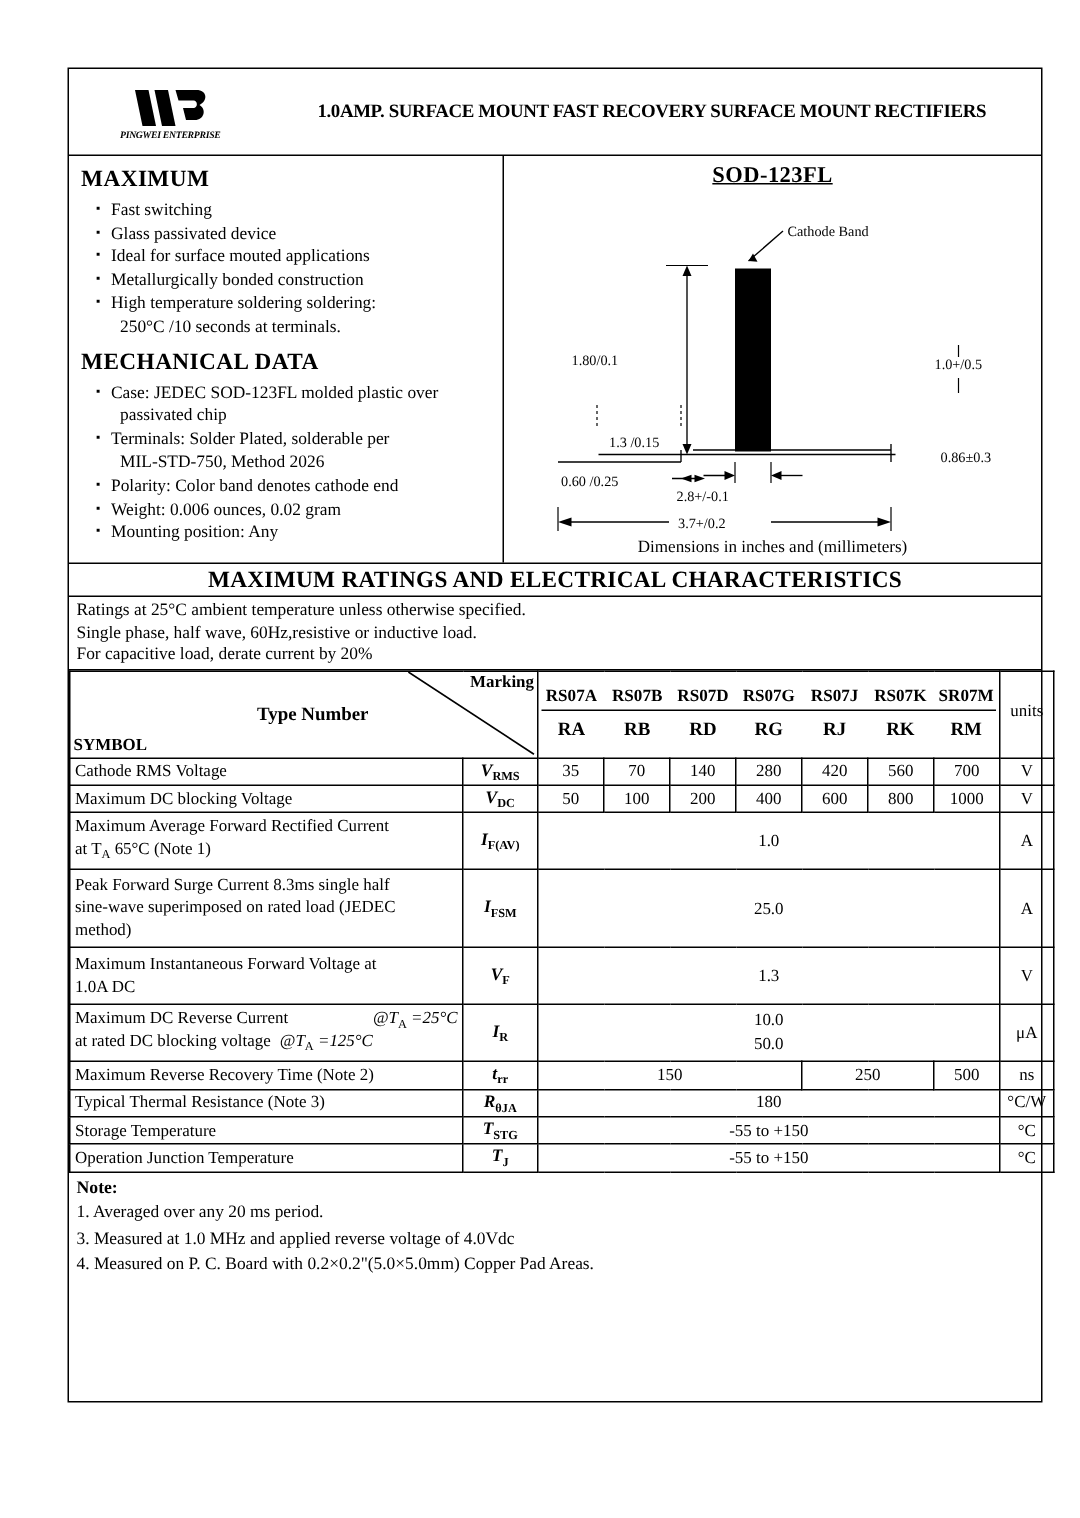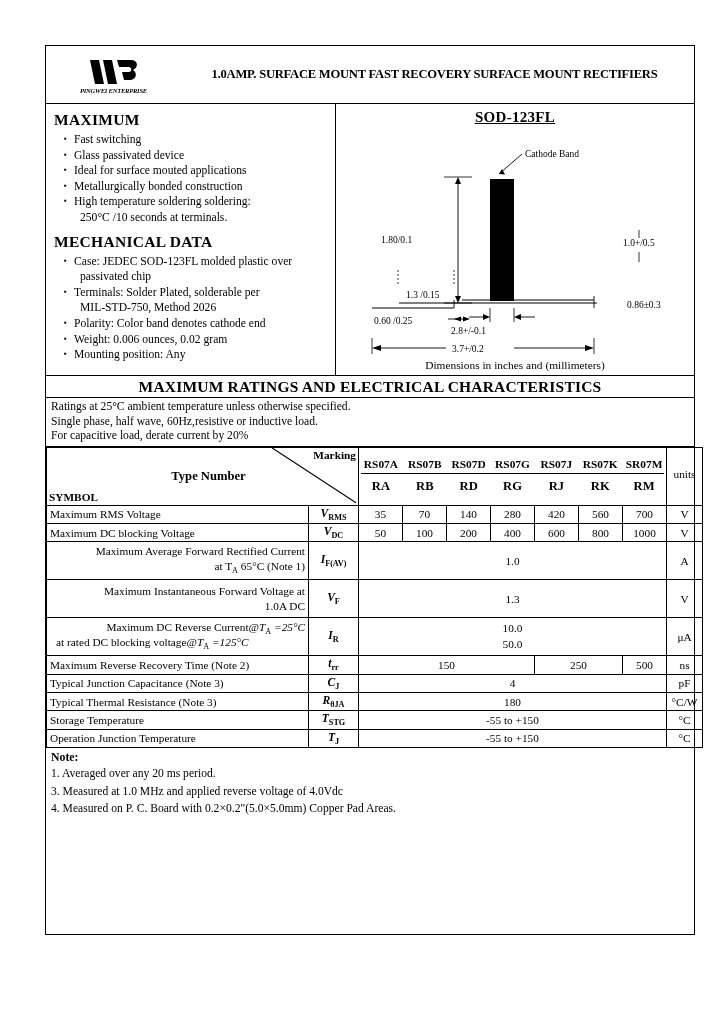--- a/index.html
+++ b/index.html
@@ -232,21 +232,21 @@
     padding: 5px 0 3px 0;
   }
   td.units-cell {
     font-size: 11.3px;
     text-align: center;
     vertical-align: bottom;
     padding-bottom: 5px !important;
   }
   .sym { font-style: italic; font-weight: bold; font-size: 11.6px; }
   .sym sub { font-style: normal; font-size: 8.2px; font-weight: bold; }
-  .r2 { line-height: 15px; text-align: right; }
+  .r2 { line-height: 15px; }
   .tall { height: 38px; }
   .taller { height: 52px; }
   .val { text-align: center; font-size: 11.6px; }
   .two-line-val { line-height: 15.5px; }
   .cond { float: right; font-style: italic; }
 
   
   .notebox {
     border-top: 0;
     padding: 2px 0 0 5px;
@@ -431,21 +431,21 @@
           <div class="mkv">RJ</div>
           <div class="mkv">RK</div>
           <div class="mkv">RM</div>
         </div>
       </td>
       <td class="units-cell">units</td>
     </tr>
 
 
     <tr>
-      <td>Maximum RMS Voltage</td>
+      <td>Cathode RMS Voltage</td>
       <td class="c-sym">
         <span class="sym"><span>V</span><sub>RMS</sub></span>
       </td>
       <td class="val">35</td>
       <td class="val">70</td>
       <td class="val">140</td>
       <td class="val">280</td>
       <td class="val">420</td>
       <td class="val">560</td>
       <td class="val">700</td>
@@ -472,20 +472,32 @@
         <div>Maximum Average  Forward  Rectified  Current</div>
         <div><span>at T</span><sub style="font-size:8.2px">A</sub><span>  65°C (Note 1)</span></div>
       </td>
       <td class="c-sym">
         <span class="sym"><span>I</span><sub>F(AV)</sub></span>
       </td>
       <td class="val" colspan="7">1.0</td>
       <td class="val">A</td>
     </tr>
 
+    <tr class="taller">
+      <td class="r2">
+        <div>Peak Forward Surge Current 8.3ms single half</div>
+        <div>sine-wave superimposed on rated load (JEDEC</div>
+        <div>method)</div>
+      </td>
+      <td class="c-sym">
+        <span class="sym"><span>I</span><sub>FSM</sub></span>
+      </td>
+      <td class="val" colspan="7">25.0</td>
+      <td class="val">A</td>
+    </tr>
 
     <tr class="tall">
       <td class="r2">
         <div>Maximum Instantaneous Forward Voltage at</div>
         <div>1.0A DC</div>
       </td>
       <td class="c-sym">
         <span class="sym"><span>V</span><sub>F</sub></span>
       </td>
       <td class="val" colspan="7">1.3</td>
@@ -517,28 +529,20 @@
       <td>Maximum Reverse Recovery Time (Note 2)</td>
       <td class="c-sym">
         <span class="sym"><span>t</span><sub>rr</sub></span>
       </td>
       <td class="val" colspan="4">150</td>
       <td class="val" colspan="2">250</td>
       <td class="val">500</td>
       <td class="val">ns</td>
     </tr>
 
-    <tr>
-      <td>Typical Junction Capacitance (Note 3)</td>
-      <td class="c-sym">
-        <span class="sym"><span>C</span><sub>J</sub></span>
-      </td>
-      <td class="val" colspan="7">4</td>
-      <td class="val">pF</td>
-    </tr>
 
     <tr>
       <td>Typical Thermal Resistance (Note 3)</td>
       <td class="c-sym">
         <span class="sym"><span>R</span><sub>θJA</sub></span>
       </td>
       <td class="val" colspan="7">180</td>
       <td class="val">°C/W</td>
     </tr>
 

